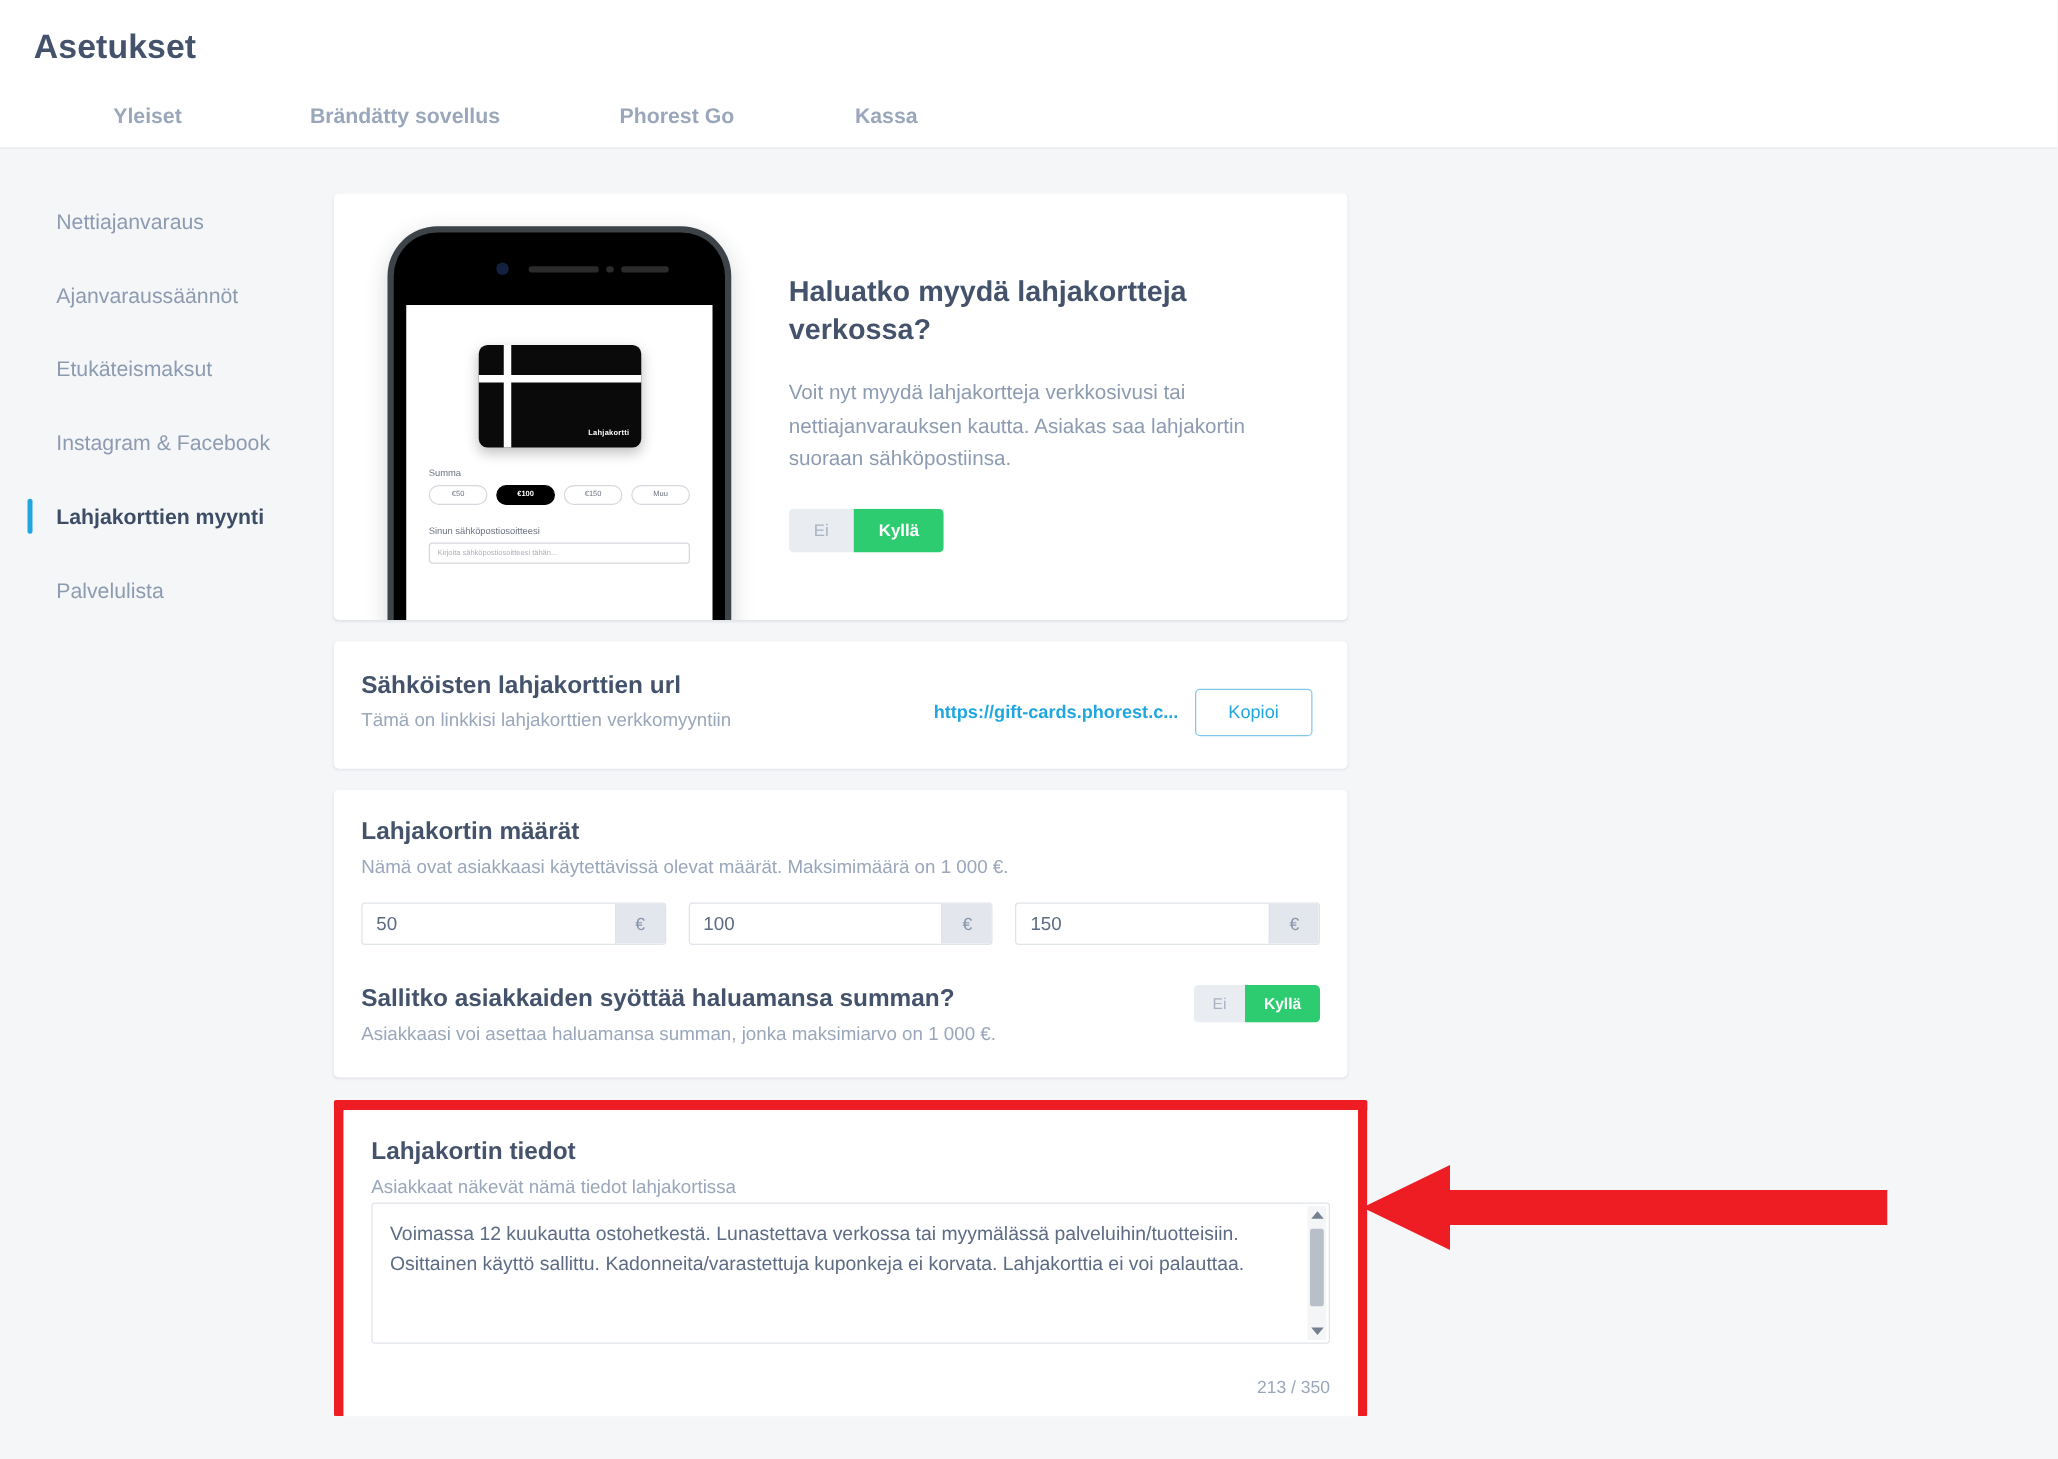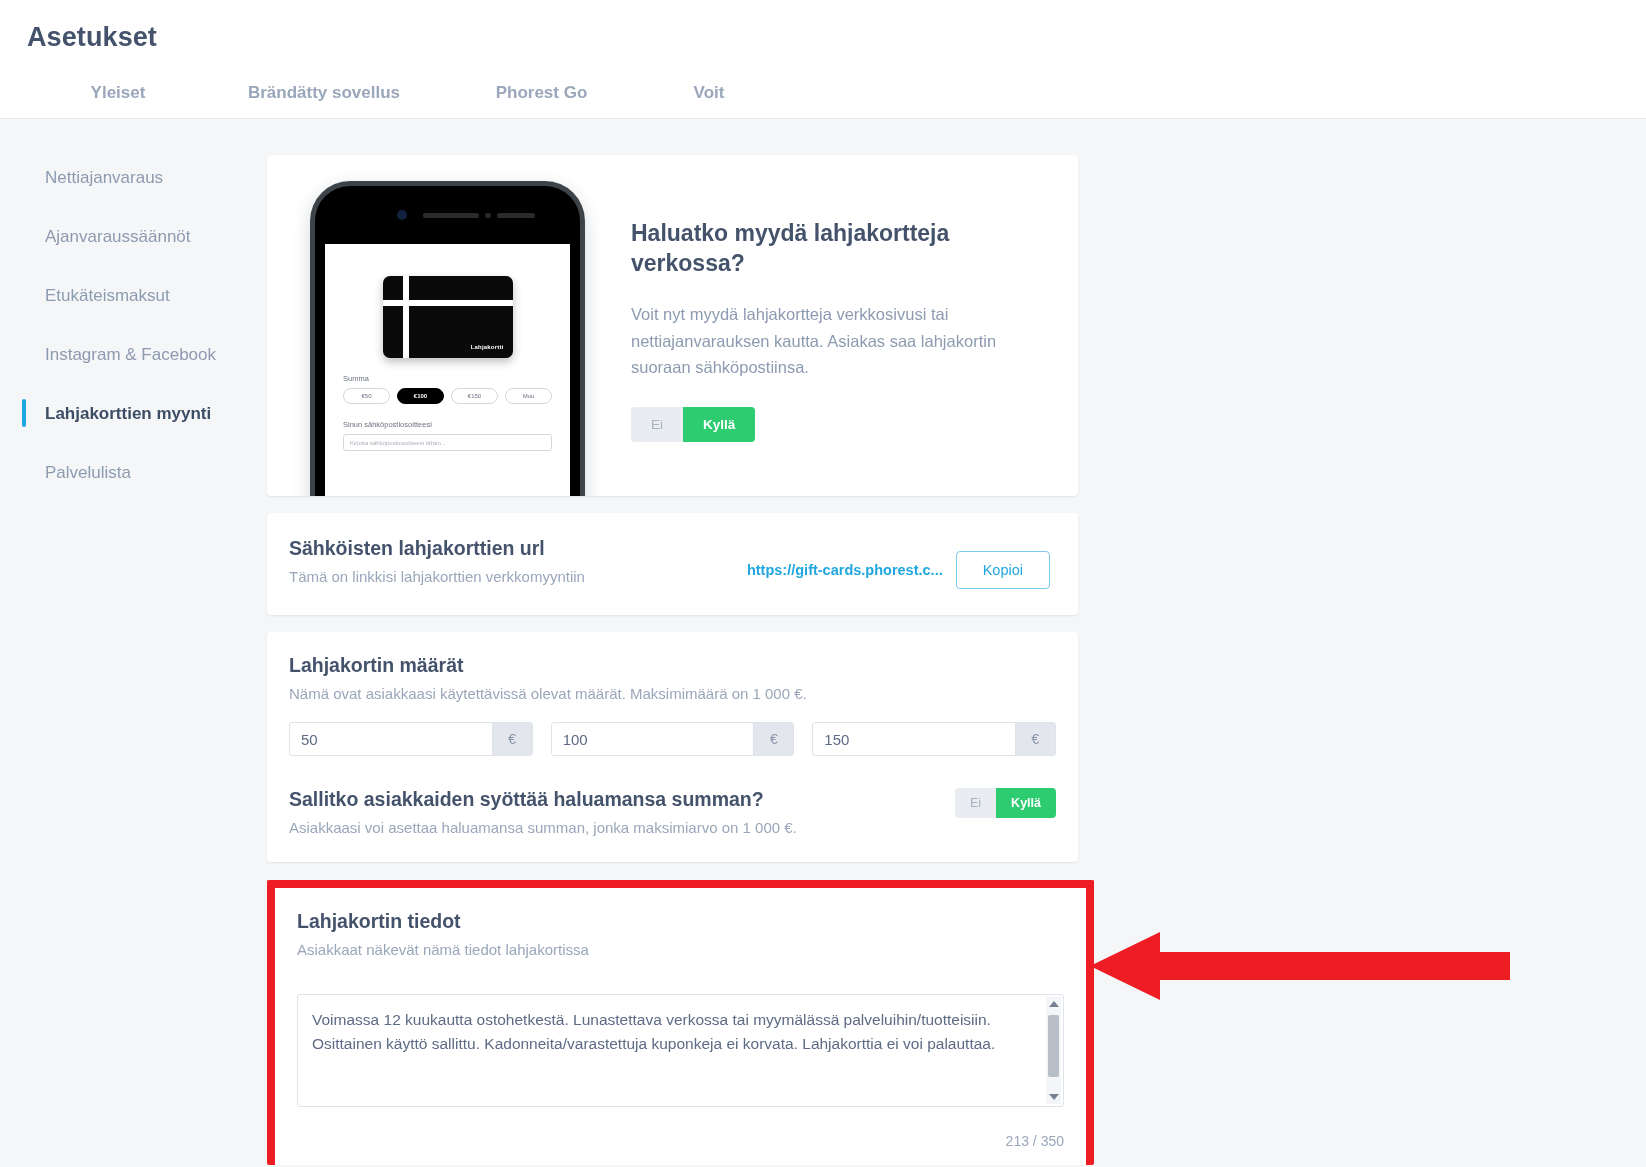--- a/index.html
+++ b/index.html
@@ -324,21 +324,21 @@
     padding:0;
     background:#fff;
     margin-top:18px;
   }
   .details-card {
     background:#fff;
     padding:22px 22px 16px 22px;
   }
   .ta-wrap {
     position:relative;
-    margin-top:36px;
+    margin-top:4px;
     border:1px solid #dfe3ea;
     border-radius:3px;
     height:113px;
     background:#fff;
     overflow:hidden;
   }
   .ta-text {
     padding:13px 34px 10px 14px;
     font-size:15.5px;
     line-height:1.56;
@@ -384,21 +384,21 @@
 </style>
 </head>
 <body>
 
 <div class="header">
   <div class="page-title">Asetukset</div>
   <div class="tabs">
     <div class="tab tab-yleiset">Yleiset</div>
     <div class="tab tab-brandatty">Brändätty sovellus</div>
     <div class="tab tab-phorestgo">Phorest Go</div>
-    <div class="tab tab-kassa">Voit</div>
+    <div class="tab tab-kassa">Kassa</div>
   </div>
   <div class="header-rule"></div>
 </div>
 
 <div class="body-wrap">
 
   <div class="sidebar">
     <div class="side-item">Nettiajanvaraus</div>
     <div class="side-item">Ajanvaraussäännöt</div>
     <div class="side-item">Etukäteismaksut</div>

